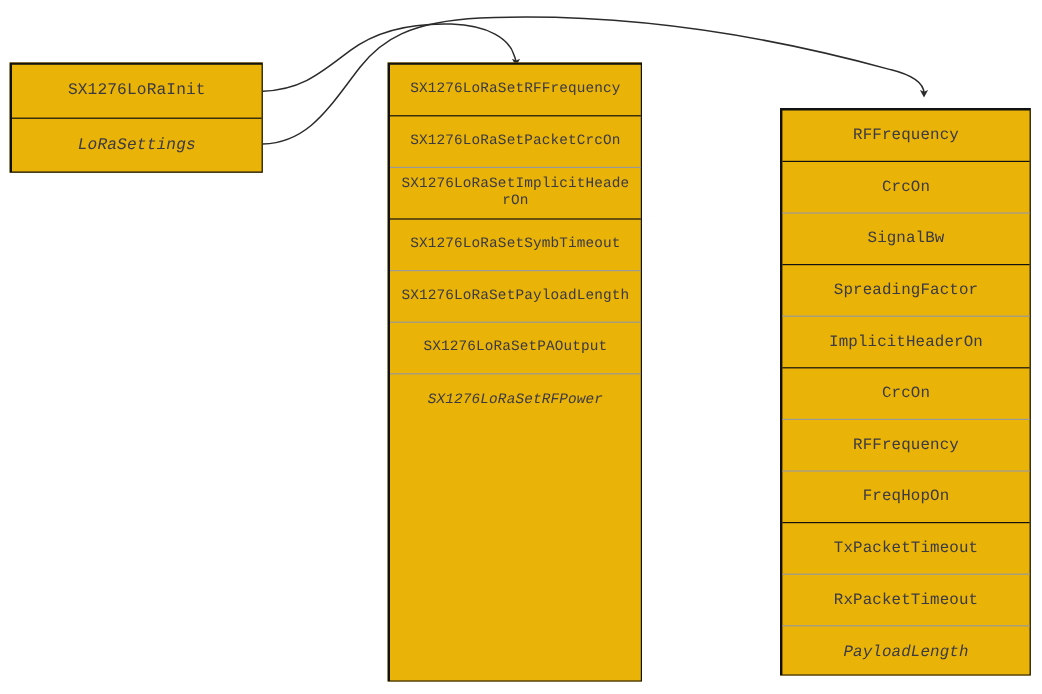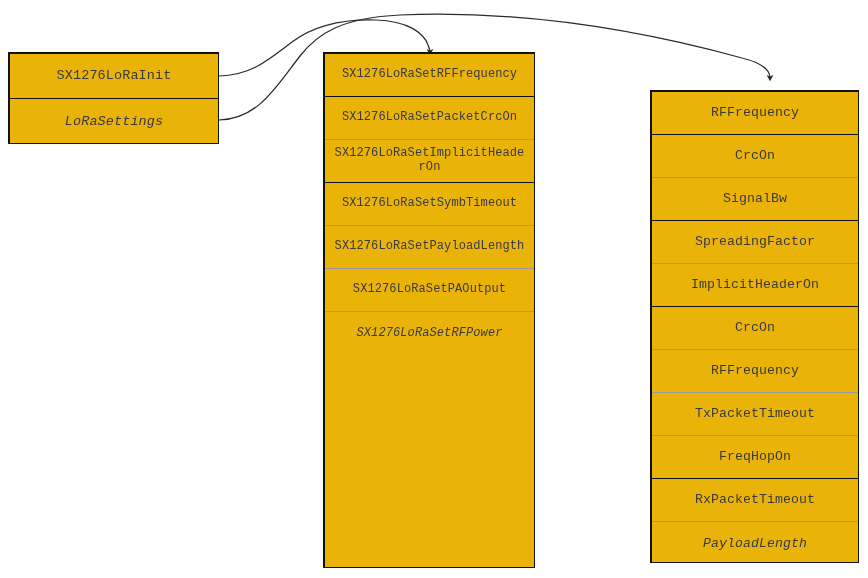--- a/index.html
+++ b/index.html
@@ -142,19 +142,19 @@
   </div>
 
   <div class="stack" id="right-stack">
     <div class="cell hard">RFFrequency</div>
     <div class="cell">CrcOn</div>
     <div class="cell hard">SignalBw</div>
     <div class="cell">SpreadingFactor</div>
     <div class="cell hard">ImplicitHeaderOn</div>
     <div class="cell">CrcOn</div>
     <div class="cell">RFFrequency</div>
+    <div class="cell hard">FreqHopOn</div>
     <div class="cell">TxPacketTimeout</div>
-    <div class="cell hard">FreqHopOn</div>
     <div class="cell">RxPacketTimeout</div>
     <div class="cell">PayloadLength</div>
   </div>
 
 </div>
 
 </body></html>

